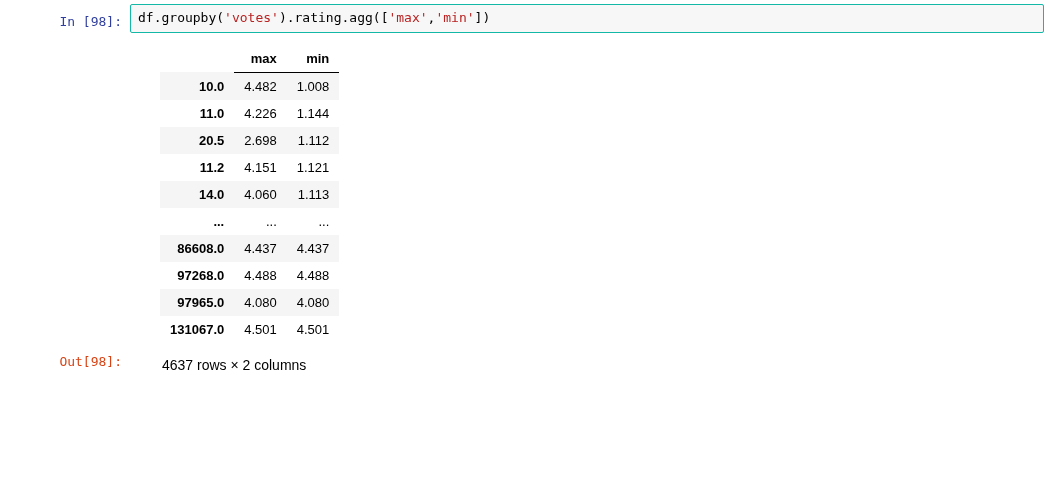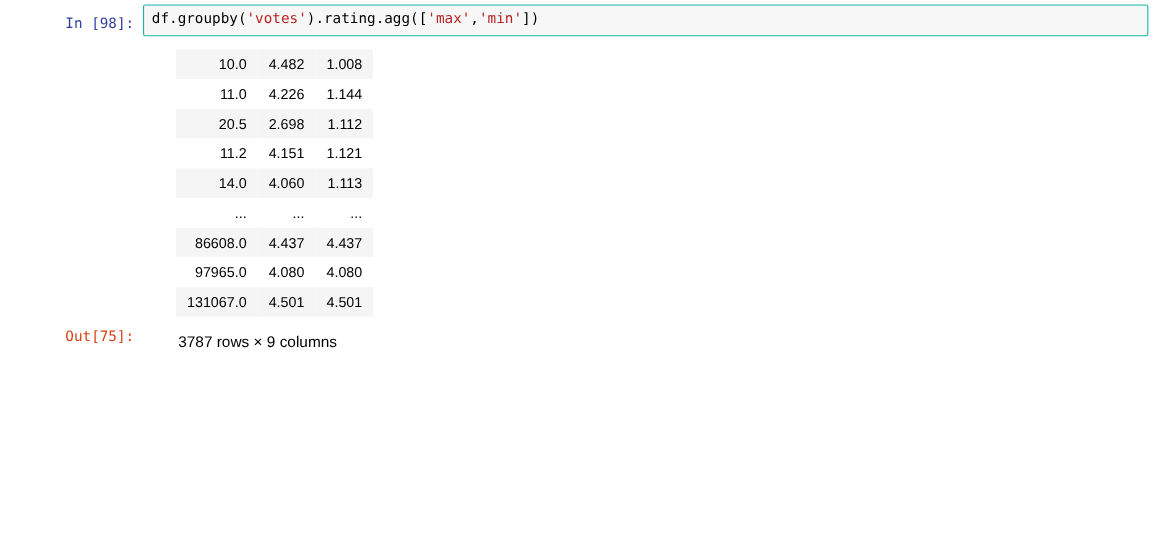--- a/index.html
+++ b/index.html
@@ -61,21 +61,21 @@
       font-weight: 700;
       padding: 6px 10px;
       border-bottom: 1px solid #000;
       background: #fff;
     }
     table.dataframe thead tr.index-row th {
       border-bottom: 1px solid #000;
     }
     table.dataframe tbody th {
       text-align: right;
-      font-weight: 400;
+      font-weight: 700;
       padding: 6px 10px;
       border: none;
     }
     table.dataframe tbody td {
       text-align: right;
       padding: 6px 10px;
       border: none;
       font-variant-numeric: tabular-nums;
     }
     table.dataframe tbody tr:nth-child(odd) {
@@ -95,24 +95,29 @@
   </style>
 </head>
 <body>
 
 <div class="cell">
   <div class="prompt in">In [98]:</div>
   <div class="input-area"><span class="code-kw">df.groupby(</span><span class="code-str">'votes'</span><span class="code-kw">).rating.agg([</span><span class="code-str">'max'</span><span class="code-kw">,</span><span class="code-str">'min'</span><span class="code-kw">])</span></div>
 </div>
 
 <div class="cell">
-  <div class="prompt out">Out[75]:</div>
+  <div class="prompt out">Out[98]:</div>
   <div class="output-area">
     <table class="dataframe">
       <thead>
+        <tr>
+          <th class="th-blank"></th>
+          <th>max</th>
+          <th>min</th>
+        </tr>
       </thead>
       <tbody>
         <tr>
           <th>10.0</th>
           <td>4.482</td>
           <td>1.008</td>
         </tr>
         <tr>
           <th>11.0</th>
           <td>4.226</td>
@@ -137,26 +142,31 @@
           <th>...</th>
           <td>...</td>
           <td>...</td>
         </tr>
         <tr>
           <th>86608.0</th>
           <td>4.437</td>
           <td>4.437</td>
         </tr>
         <tr>
+          <th>97268.0</th>
+          <td>4.488</td>
+          <td>4.488</td>
+        </tr>
+        <tr>
           <th>97965.0</th>
           <td>4.080</td>
           <td>4.080</td>
         </tr>
         <tr>
           <th>131067.0</th>
           <td>4.501</td>
           <td>4.501</td>
         </tr>
       </tbody>
     </table>
-    <div class="shape-info">3787 rows × 9 columns</div>
+    <div class="shape-info">4637 rows × 2 columns</div>
   </div>
 </div>
 
 </body></html>

